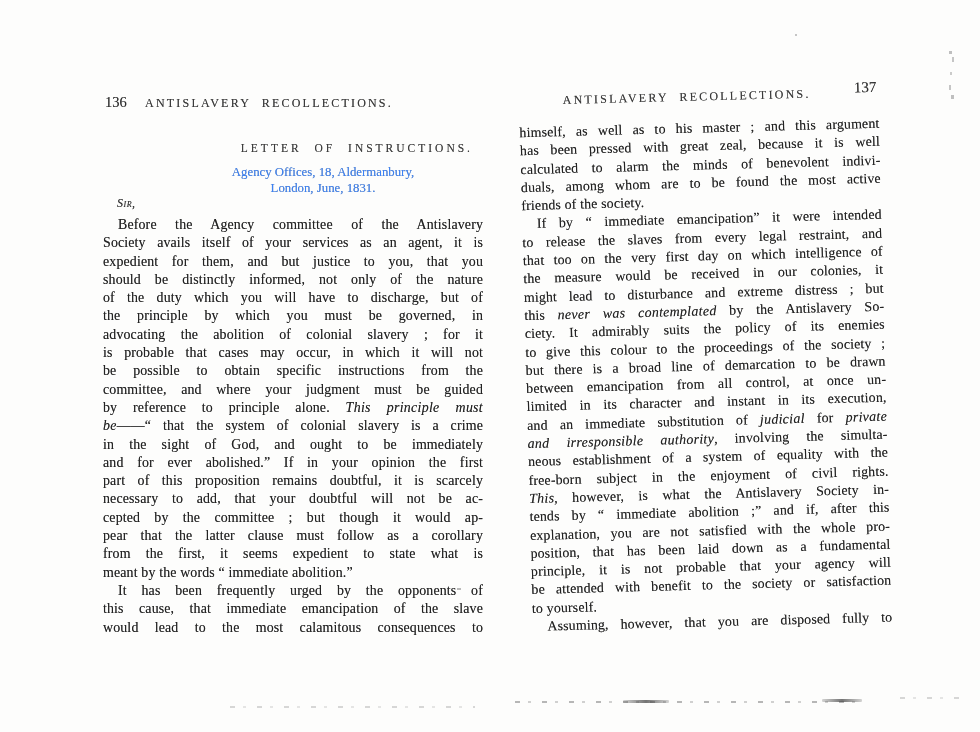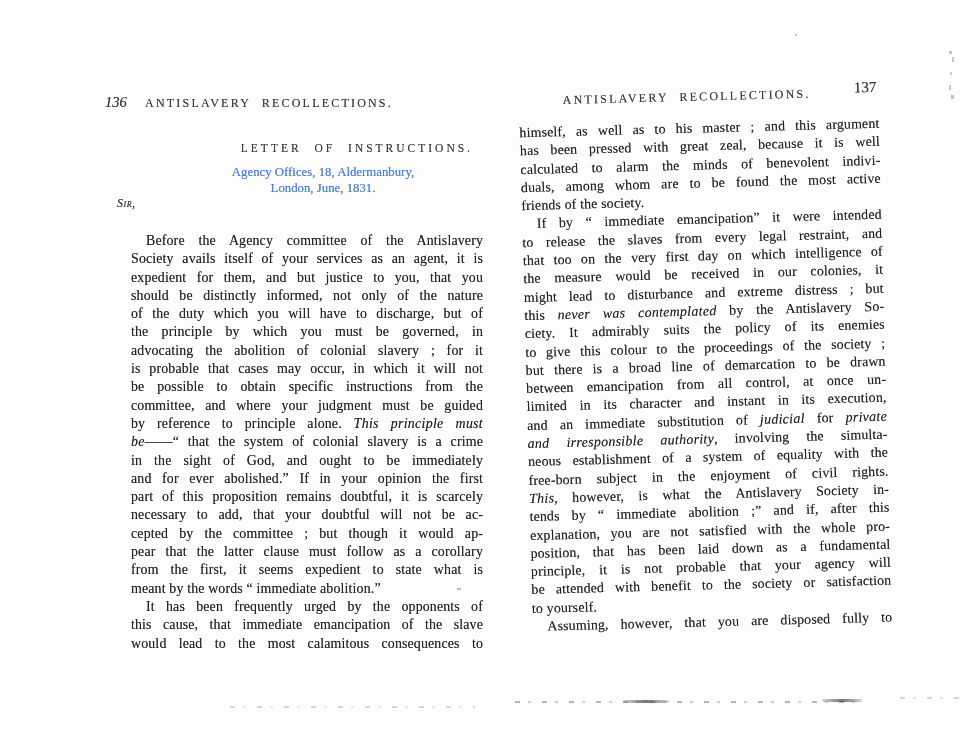--- a/index.html
+++ b/index.html
@@ -44,21 +44,21 @@
   }
   .page.left  .running-header { transform: translateX(-24px); }
   .page.right .running-header { transform: translateX(-12px); }
   .pageno {
     position: absolute;
     top: -2px;
     font-size: 14.5px;
     color: #2e2e2e;
     text-shadow: 0 0 0.6px rgba(40,40,40,0.5);
   }
-  .pageno.num-left  { left: 2px; font-style: italic; }
+  .pageno.num-left  { left: 2px; }
   .pageno.num-right { right: 2px; top: -6px; font-size: 15px; }
 
   .section-heading {
     position: absolute;
     top: 46px;
     left: 0; right: 0;
     text-align: right;
     font-size: 11.5px;
     letter-spacing: 3px;
     word-spacing: 7px;
@@ -85,21 +85,21 @@
     font-variant: small-caps;
     letter-spacing: 0.5px;
     color: #2c2c2c;
     text-shadow: 0 0 0.5px rgba(40,40,40,0.5);
     font-style: italic;
   }
   .body {
     position: absolute;
     left: 0; right: 0;
   }
-  .page.left  .body { top: 136px; margin-left: 28px; }
+  .page.left  .body { top: 120px; }
   .page.right .body { top: 36px; }
   .line {
     font-size: 13.9px;
     line-height: 18.3px;
     text-align: justify;
     text-align-last: justify;
     letter-spacing: 0.15px;
     color: #232323;
     text-shadow: 0 0 0.6px rgba(35,35,35,0.55);
     white-space: normal;

